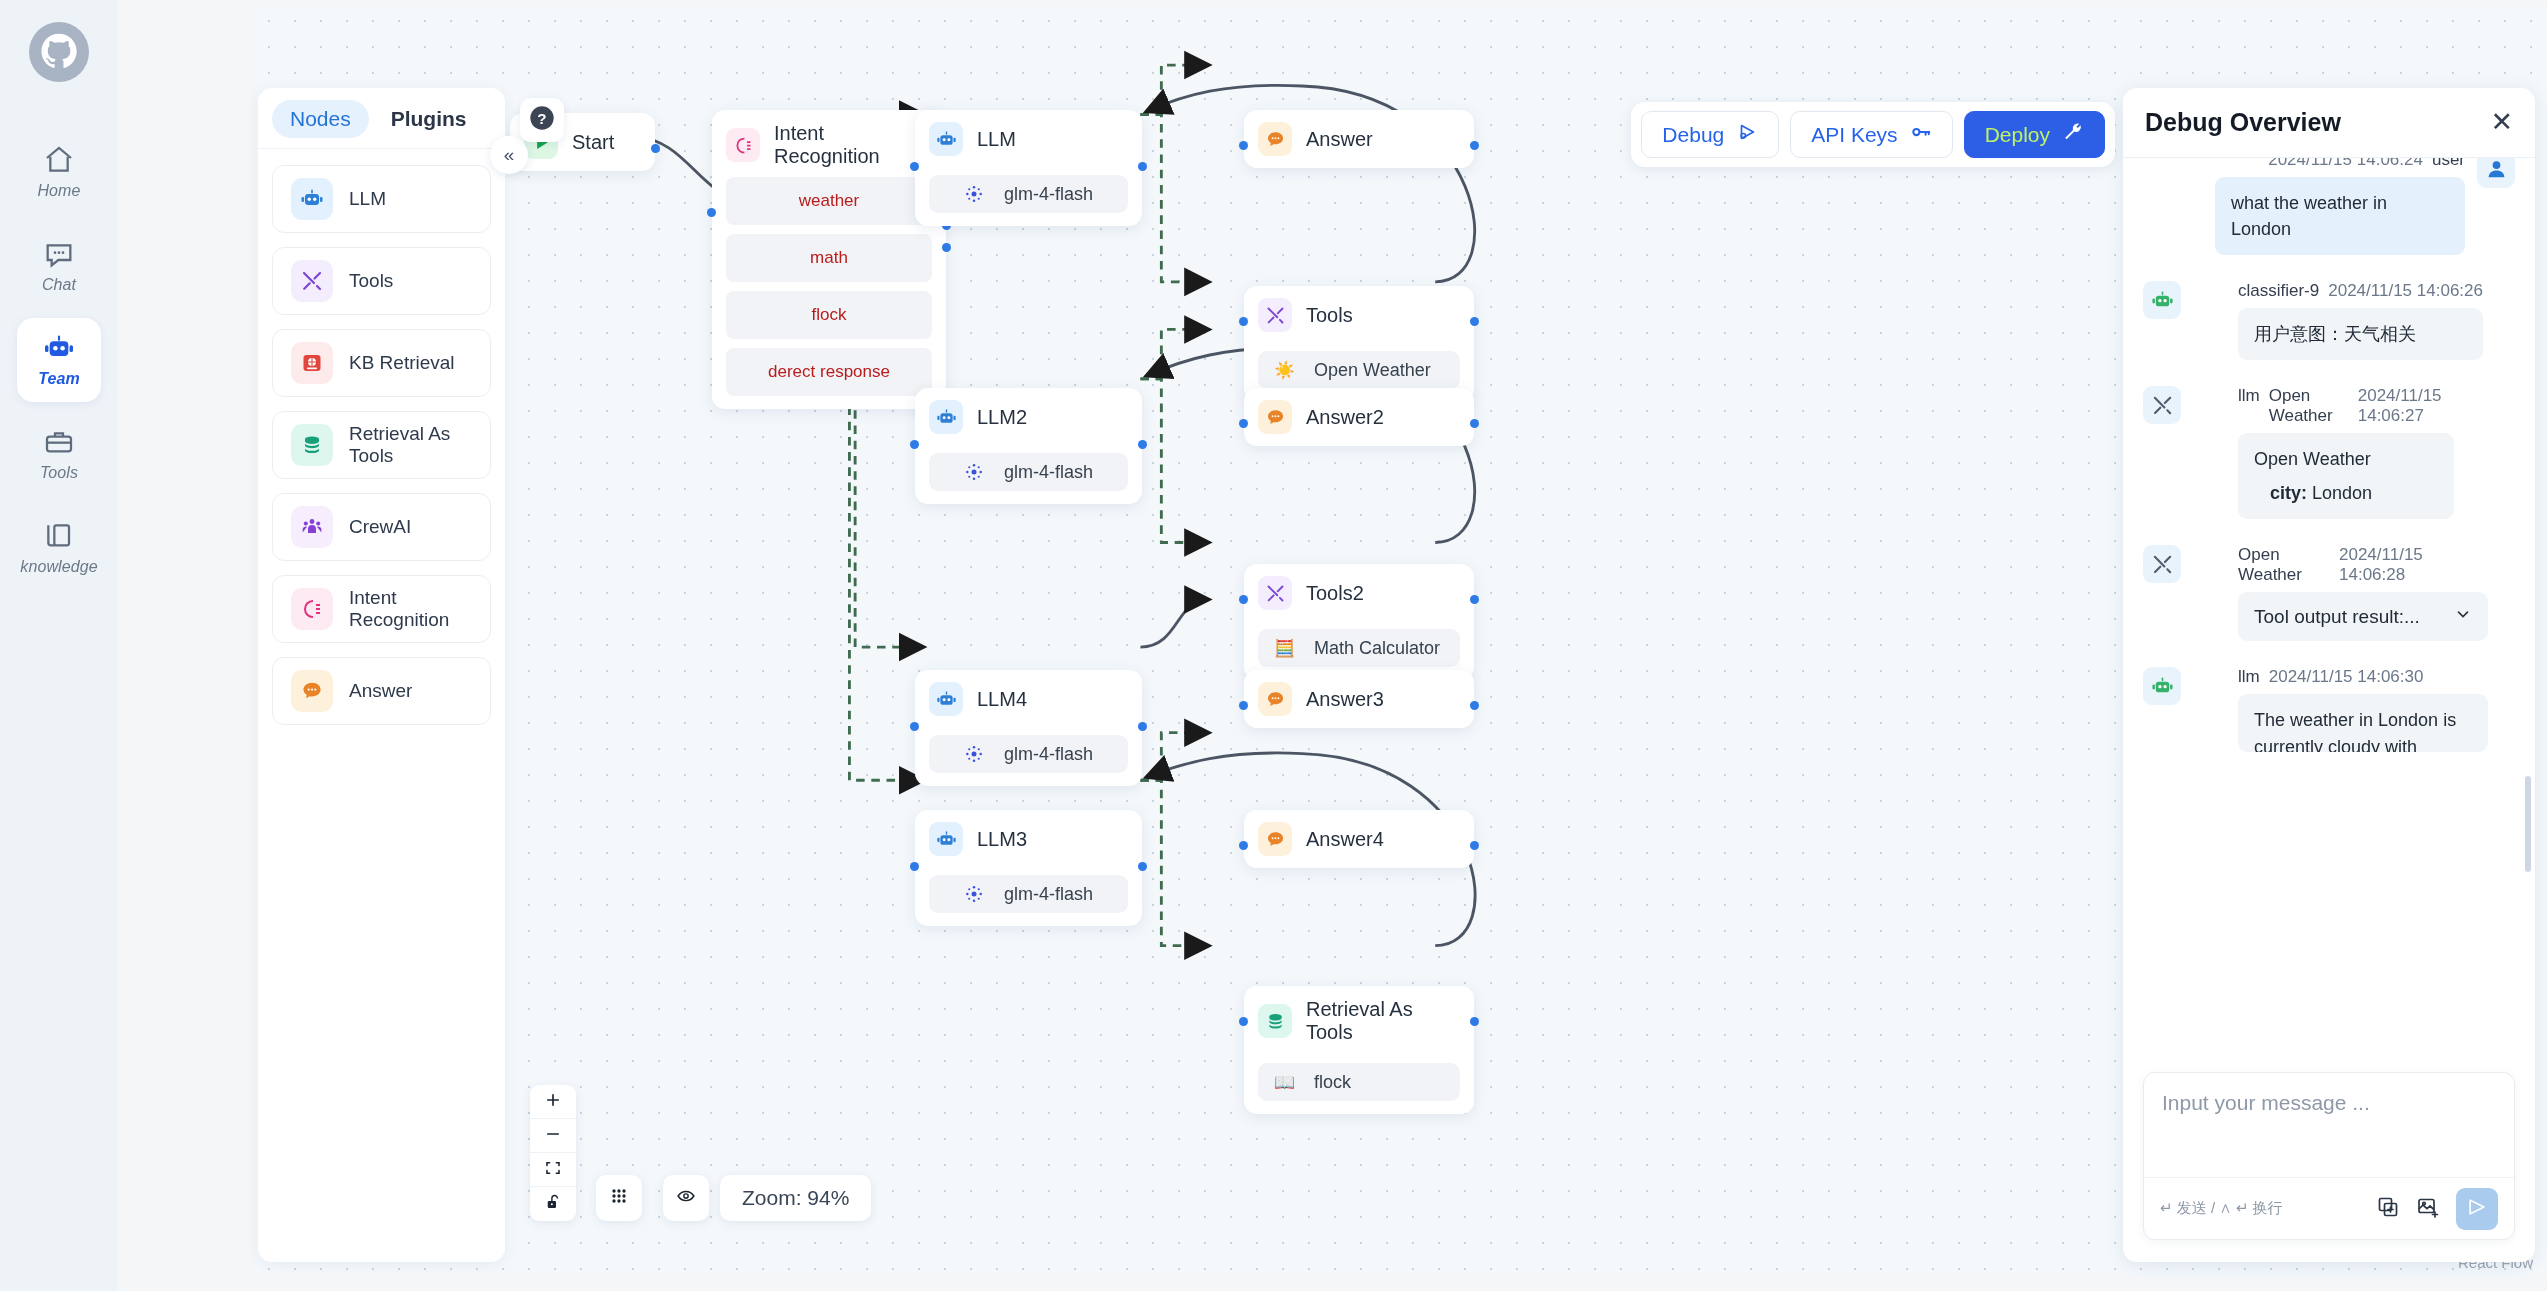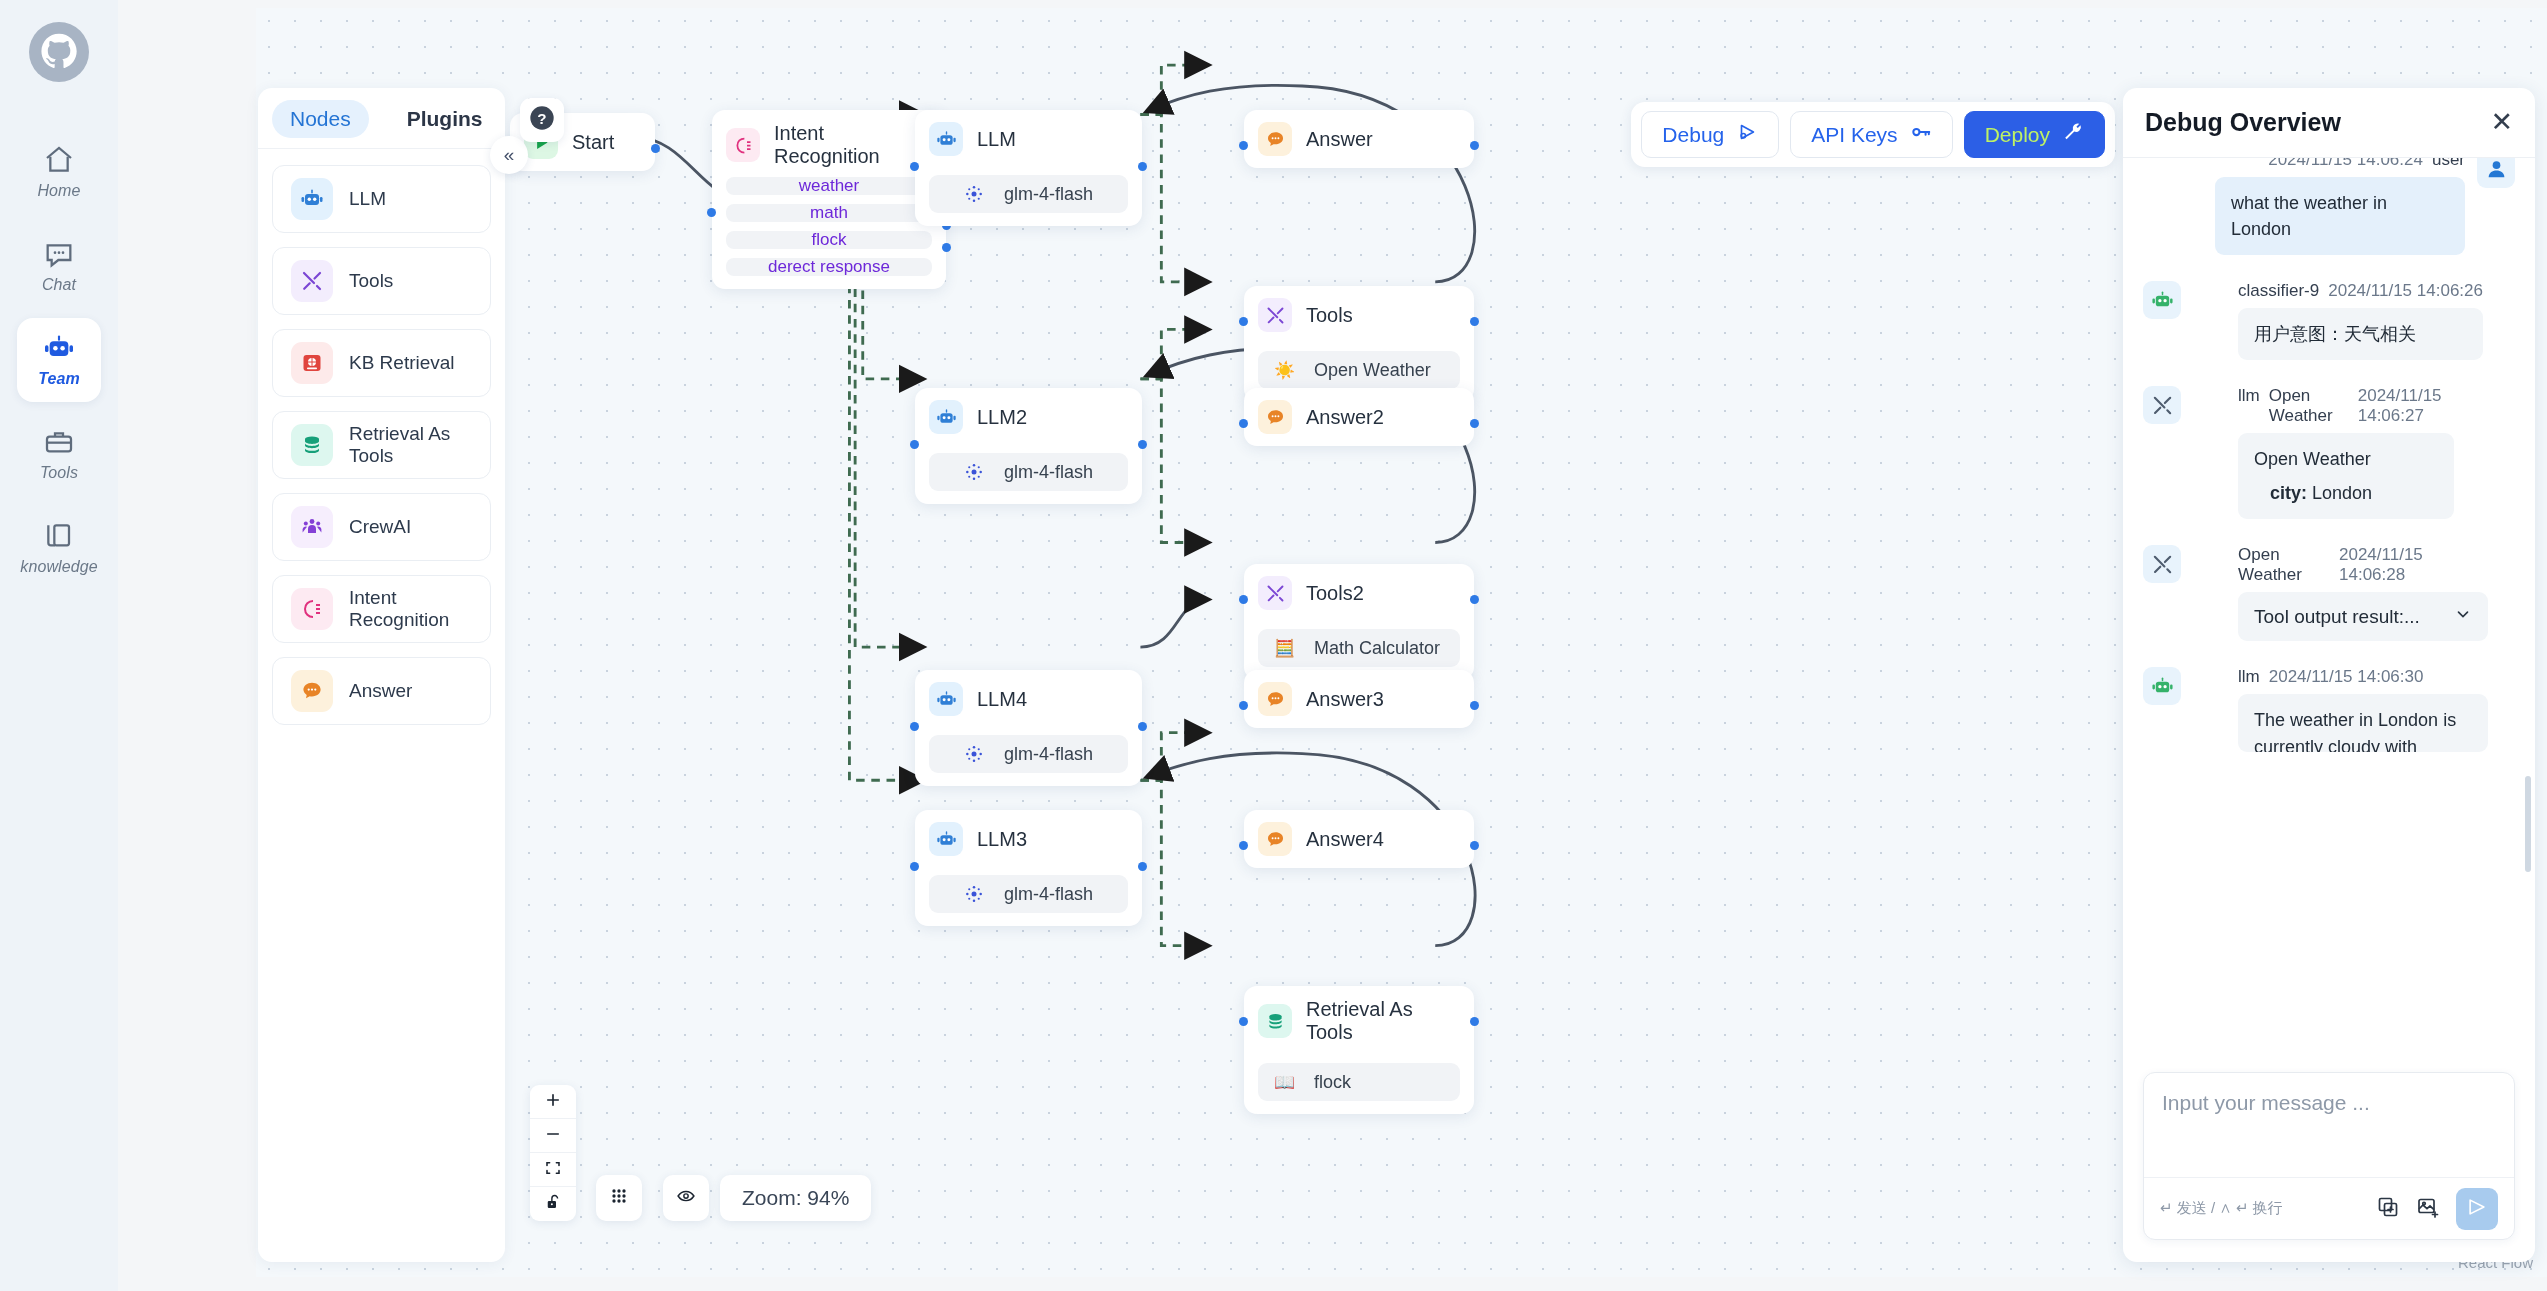--- a/index.html
+++ b/index.html
@@ -71,21 +71,21 @@
 
   
   .palette {
     position: absolute; left: 140px; top: 88px;
     width: 247px; height: 1174px;
     background: #ffffff; border-radius: 14px;
     box-shadow: 0 2px 14px rgba(40,70,120,.07);
     z-index: 8; overflow: hidden;
   }
   .palette-tabs {
-    display: flex; align-items: center; gap: 20px;
+    display: flex; align-items: center; gap: 4px;
     padding: 12px 14px 10px 14px;
     border-bottom: 1px solid #eef1f5;
   }
   .ptab {
     font-size: 21px; padding: 7px 18px; border-radius: 20px; cursor: pointer;
     color: #2c3647; font-weight: bold;
   }
   .ptab.active { background: #e5f1fd; color: #2474d4; font-weight: normal; }
   .palette-list { padding: 16px 14px; display: flex; flex-direction: column; gap: 14px; }
   .pitem {
@@ -175,22 +175,22 @@
   .node-title { font-size: 20px; color: #26313f; }
   .node-sub {
     margin-top: 19px; background: #f1f3f6; border-radius: 9px;
     height: 38px; display: flex; align-items: center; gap: 20px;
     padding-left: 16px; font-size: 18px; color: #37424f;
   }
   .node-sub.center { justify-content: center; padding-left: 0; }
   .node-sub svg, .node-sub .emo { width: 20px; height: 20px; font-size: 17px; flex: none; }
   .branch {
     margin-top: 9px; background: #f1f3f6; border-radius: 8px;
-    height: 18px; display: flex; align-items: center; justify-content: center;
-    font-size: 17px; color: #6d28d9;
+    height: 48px; display: flex; align-items: center; justify-content: center;
+    font-size: 17px; color: #b91c1c;
   }
   .port { position: absolute; width: 9px; height: 9px; border-radius: 50%; background: #2e7ae6; }
 
   .edges { position: absolute; inset: 0; z-index: 4; pointer-events: none; }
 
   
   .debug {
     position: absolute; right: 12px; top: 88px;
     width: 412px; height: 1174px;
     background: #fff; border-radius: 14px;

